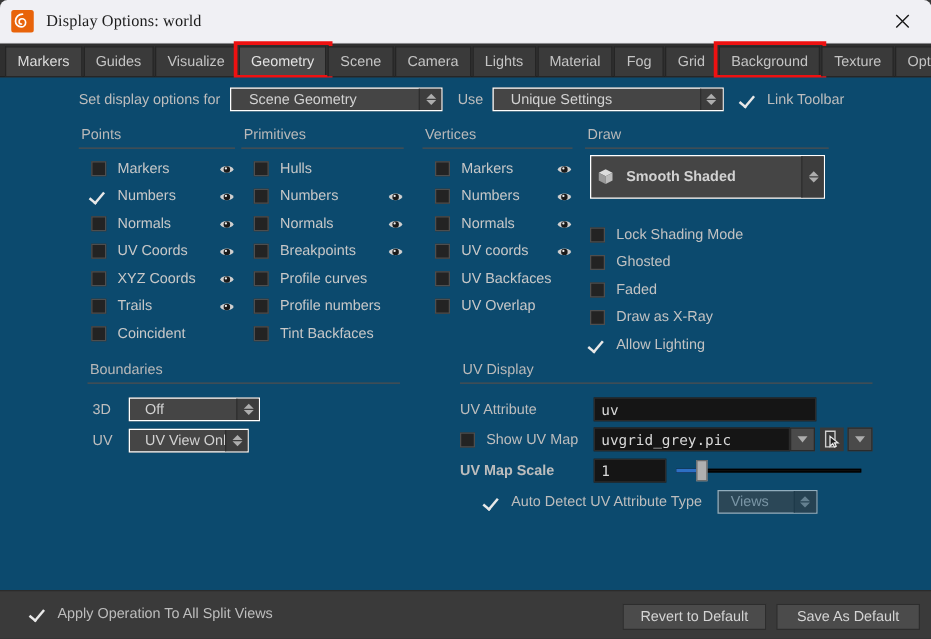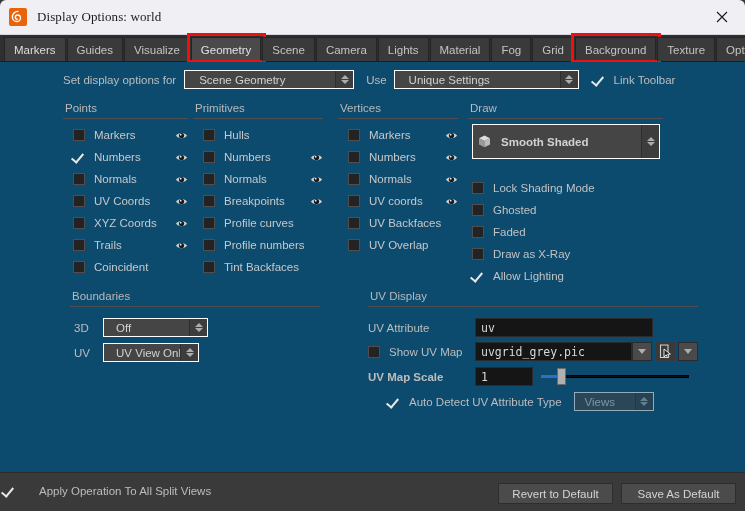--- a/index.html
+++ b/index.html
@@ -115,21 +115,21 @@
   .slider{position:relative;height:19px;display:flex;align-items:center;}
   .slider .track{position:absolute;left:0;right:0;height:3px;background:#0e0e0e;border:1px solid #000;box-sizing:border-box;}
   .slider .fill{position:absolute;left:0;width:18px;height:3px;background:#2d6fc4;}
   .slider .knob{position:absolute;left:16px;width:9px;height:17px;background:#b0b0b0;border:1px solid #6b6b6b;box-sizing:border-box;}
 
   
   .footer{
     position:absolute;left:0;top:472px;width:745px;height:39px;
     background:#3a3a3a;border-top:1px solid #2b2b2b;box-sizing:border-box;
   }
-  .footer .fcb{position:absolute;left:3px;top:12px;display:flex;align-items:flex-start;gap:24px;}
+  .footer .fcb{position:absolute;left:25px;top:12px;display:flex;align-items:flex-start;gap:9px;}
   .btn{
     height:21px;background:#4b4b4b;border:1px solid #2d2d2d;box-sizing:border-box;
     color:#d4d4d4;font-size:11.5px;display:flex;align-items:center;justify-content:center;
     padding:0 10px;
   }
   .footer .btns{position:absolute;right:9px;top:10px;display:flex;gap:8px;}
 </style>
 </head>
 <body>
 

